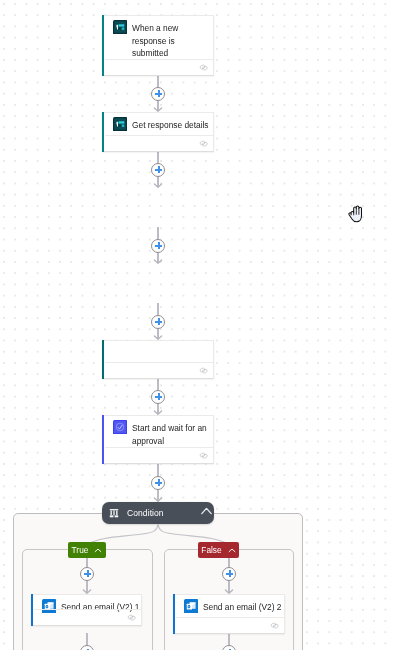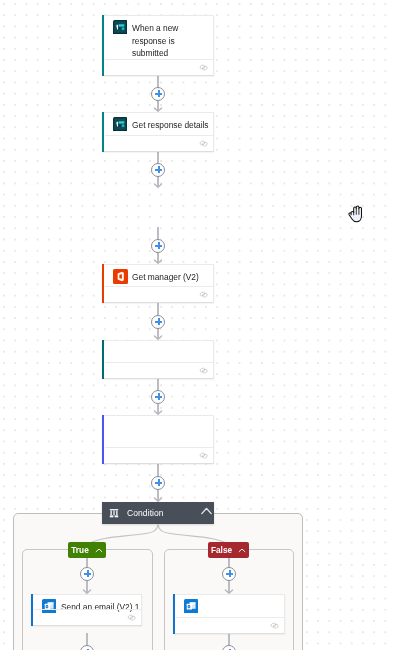--- a/index.html
+++ b/index.html
@@ -42,21 +42,21 @@
   
   .scope{position:absolute;border:1px solid #bdbdbd;border-radius:5px;background:#faf9f8;box-sizing:border-box;}
   .branch{position:absolute;border:1px solid #c8c6c4;border-radius:5px;background:#faf9f8;box-sizing:border-box;}
 
   
   .condbar{position:absolute;background:#484f59;display:flex;align-items:center;box-sizing:border-box;
     box-shadow:0 0.6px 1.8px rgba(0,0,0,.14);}
   .condttl{font-size:8.5px;color:#ffffff;margin-left:8px;letter-spacing:.01em;}
 
   .badge{position:absolute;display:flex;align-items:center;justify-content:center;border-radius:2px;box-sizing:border-box;}
-  .badgetxt{font-size:8.3px;color:#fff;font-weight:700;line-height:10px;}
+  .badgetxt{font-size:8.3px;color:#fff;font-weight:400;line-height:10px;}
 
   #cursor{position:absolute;width:22px;height:24px;}
 </style>
 </head>
 <body>
 
 <div id="canvas">
 
   <div class="scope" style="left:13px;top:513px;width:290px;height:160px;"></div>
 
@@ -149,61 +149,53 @@
     </div>
     <div class="foot">
       <span class="linkico"><svg viewBox="0 0 16 12" width="9" height="7">
             <ellipse cx="6.2" cy="5.2" rx="4.4" ry="3.1" transform="rotate(-22 6.2 5.2)" fill="none" stroke="#b6b6b6" stroke-width="1"></ellipse>
             <ellipse cx="10.4" cy="7.1" rx="4.4" ry="3.1" transform="rotate(-22 10.4 7.1)" fill="none" stroke="#b6b6b6" stroke-width="1"></ellipse>
           </svg></span>
     </div>
   </div>
 
 
-  <div class="card" style="left:102px;top:264px;width:112px;height:39px;">
-    <div class="accent" style="background:#eb3c00"></div>
-    <div class="cardmain">
-      <span class="ico">
-        <svg viewBox="0 0 32 32" width="15" height="15">
-            <rect width="32" height="32" fill="#eb3c00"></rect>
-            <path d="M19 6 L10 9.5 L10 22.5 L19 26 L19 21 L13.5 19.5 L13.5 12.5 L19 11 Z" fill="#ffffff"></path>
-            <path d="M19 6 L23 8 L23 24 L19 26 Z" fill="#ffffff"></path>
-          </svg>
-      </span>
-      <span class="ttl">Get manager (V2)</span>
-    </div>
-    <div class="foot">
-      <span class="linkico"><svg viewBox="0 0 16 12" width="9" height="7">
-            <ellipse cx="6.2" cy="5.2" rx="4.4" ry="3.1" transform="rotate(-22 6.2 5.2)" fill="none" stroke="#b6b6b6" stroke-width="1"></ellipse>
-            <ellipse cx="10.4" cy="7.1" rx="4.4" ry="3.1" transform="rotate(-22 10.4 7.1)" fill="none" stroke="#b6b6b6" stroke-width="1"></ellipse>
-          </svg></span>
-    </div>
-  </div>
 
   <div class="card" style="left:102px;top:340px;width:112px;height:39px;">
     <div class="accent" style="background:#036c70"></div>
     <div class="foot">
       <span class="linkico"><svg viewBox="0 0 16 12" width="9" height="7">
             <ellipse cx="6.2" cy="5.2" rx="4.4" ry="3.1" transform="rotate(-22 6.2 5.2)" fill="none" stroke="#b6b6b6" stroke-width="1"></ellipse>
             <ellipse cx="10.4" cy="7.1" rx="4.4" ry="3.1" transform="rotate(-22 10.4 7.1)" fill="none" stroke="#b6b6b6" stroke-width="1"></ellipse>
           </svg></span>
     </div>
   </div>
 
   <div class="card" style="left:102px;top:415px;width:112px;height:49px;">
     <div class="accent" style="background:#4b53f0"></div>
-    <div class="foot">
-      <span class="linkico"><svg viewBox="0 0 16 12" width="9" height="7">
-            <ellipse cx="6.2" cy="5.2" rx="4.4" ry="3.1" transform="rotate(-22 6.2 5.2)" fill="none" stroke="#b6b6b6" stroke-width="1"></ellipse>
-            <ellipse cx="10.4" cy="7.1" rx="4.4" ry="3.1" transform="rotate(-22 10.4 7.1)" fill="none" stroke="#b6b6b6" stroke-width="1"></ellipse>
-          </svg></span>
-    </div>
-  </div>
-
-  <div class="condbar" style="left:102px;top:502px;width:112px;height:22px;">
+    <div class="cardmain">
+      <span class="ico">
+        <svg viewBox="0 0 28 28" width="14" height="14">
+            <rect width="28" height="28" rx="1" fill="#3b41ee"></rect>
+            <rect x="2.2" y="2.2" width="23.6" height="23.6" fill="#5258f2"></rect>
+            <circle cx="14" cy="14" r="7.6" fill="none" stroke="#b9bdfb" stroke-width="1.35" opacity=".75"></circle>
+            <path d="M10.0 14.8 L13.1 17.9 L18.2 10.6" fill="none" stroke="#e8eaff" stroke-width="1.7" stroke-linecap="round" stroke-linejoin="round" opacity=".85"></path>
+          </svg>
+      </span>
+      <span class="ttl wrap">Start and wait for an approval</span>
+    </div>
+    <div class="foot">
+      <span class="linkico"><svg viewBox="0 0 16 12" width="9" height="7">
+            <ellipse cx="6.2" cy="5.2" rx="4.4" ry="3.1" transform="rotate(-22 6.2 5.2)" fill="none" stroke="#b6b6b6" stroke-width="1"></ellipse>
+            <ellipse cx="10.4" cy="7.1" rx="4.4" ry="3.1" transform="rotate(-22 10.4 7.1)" fill="none" stroke="#b6b6b6" stroke-width="1"></ellipse>
+          </svg></span>
+    </div>
+  </div>
+
+  <div class="condbar" style="left:102px;top:502px;width:112px;height:22px;border-radius:7px;">
     <span style="margin-left:7px;display:block;width:10px;height:10px;line-height:0">
       <svg viewBox="0 0 10 10" width="10" height="10">
           <rect x="0.8" y="1.1" width="8.4" height="1.25" fill="#fff"></rect>
           <rect x="1.5" y="2.6" width="1.3" height="4.6" fill="#fff"></rect>
           <rect x="7.2" y="2.6" width="1.3" height="4.6" fill="#fff"></rect>
           <rect x="4.4" y="2.6" width="1.2" height="4.6" fill="#fff"></rect>
           <rect x="0.8" y="7.4" width="3.6" height="1.9" fill="#fff"></rect>
           <rect x="5.6" y="7.4" width="3.6" height="1.9" fill="#fff"></rect>
         </svg>
     </span>
@@ -216,21 +208,21 @@
   </div>
 
   <div class="badge" style="left:68px;top:542px;width:38px;height:16px;background:#418103;">
     <span class="badgetxt">True</span>
     <span style="margin-left:6px;width:8px;height:5px;display:block;line-height:0">
       <svg viewBox="0 0 10 6" width="8" height="5">
           <path d="M1 4.8 L5 1.2 L9 4.8" fill="none" stroke="#ffffff" stroke-width="1.15"></path>
         </svg>
     </span>
   </div>
-  <div class="badge" style="left:208px;top:542px;width:41px;height:16px;background:#a6282f;">
+  <div class="badge" style="left:198px;top:542px;width:41px;height:16px;background:#a6282f;">
     <span class="badgetxt">False</span>
     <span style="margin-left:6px;width:8px;height:5px;display:block;line-height:0">
       <svg viewBox="0 0 10 6" width="8" height="5">
           <path d="M1 4.8 L5 1.2 L9 4.8" fill="none" stroke="#ffffff" stroke-width="1.15"></path>
         </svg>
     </span>
   </div>
 
   <div class="card" style="left:31px;top:594px;width:111px;height:32px;">
     <div class="accent" style="background:#1272d0"></div>
@@ -261,20 +253,21 @@
       <span class="ico">
         <svg viewBox="0 0 28 28" width="14" height="14">
             <rect width="28" height="28" rx="1.2" fill="#0d7ad4"></rect>
             <rect x="11.2" y="7.2" width="12" height="12.4" fill="#d9eafb"></rect>
             <path d="M11.2 7.2 L17.2 12.6 L23.2 7.2 Z" fill="#ffffff"></path>
             <rect x="11.2" y="7.2" width="12" height="1.6" fill="#ffffff"></rect>
             <rect x="5.5" y="9.6" width="10.6" height="11.6" rx="0.8" fill="#ffffff"></rect>
             <path d="M9.9 12.1 C11.6 12.1 12.6 13.5 12.6 15.4 C12.6 17.3 11.6 18.7 9.9 18.7 C8.2 18.7 7.2 17.3 7.2 15.4 C7.2 13.5 8.2 12.1 9.9 12.1 Z M9.9 13.9 C9.25 13.9 9.0 14.6 9.0 15.4 C9.0 16.2 9.25 16.9 9.9 16.9 C10.55 16.9 10.8 16.2 10.8 15.4 C10.8 14.6 10.55 13.9 9.9 13.9 Z" fill="#0d7ad4"></path>
           </svg>
       </span>
+      <span class="ttl">Send an email (V2) 2</span>
     </div>
     <div class="foot">
       <span class="linkico"><svg viewBox="0 0 16 12" width="9" height="7">
             <ellipse cx="6.2" cy="5.2" rx="4.4" ry="3.1" transform="rotate(-22 6.2 5.2)" fill="none" stroke="#b6b6b6" stroke-width="1"></ellipse>
             <ellipse cx="10.4" cy="7.1" rx="4.4" ry="3.1" transform="rotate(-22 10.4 7.1)" fill="none" stroke="#b6b6b6" stroke-width="1"></ellipse>
           </svg></span>
     </div>
   </div>
 
   <span id="cursor" style="left:347px;top:203px;width:19px;height:21px;line-height:0">

